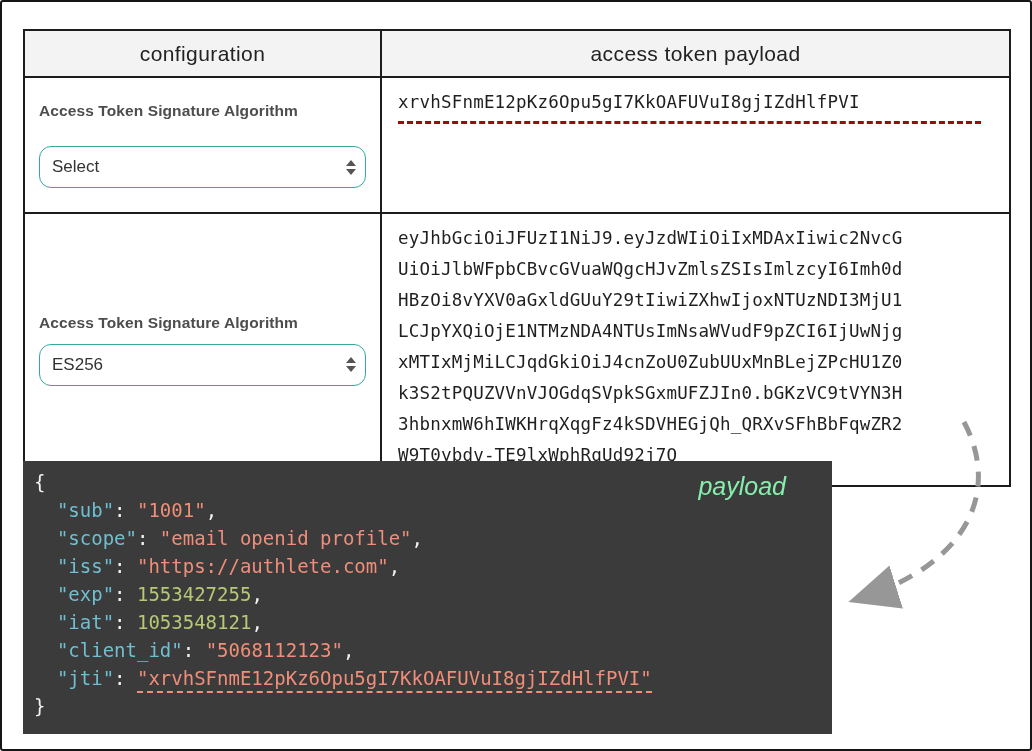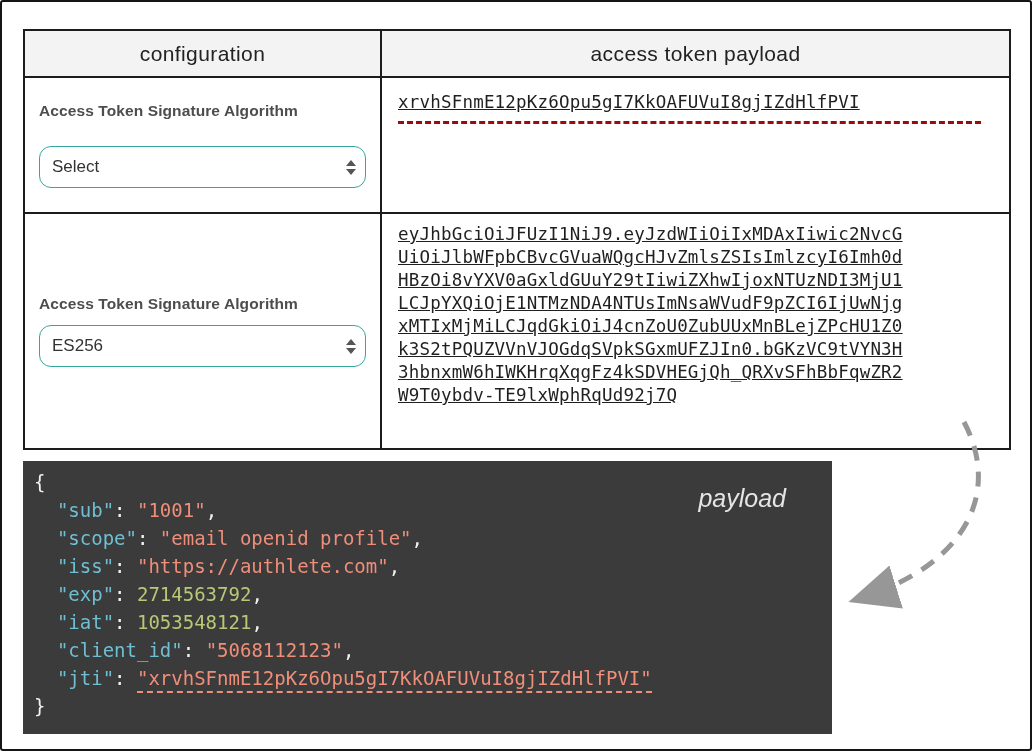--- a/index.html
+++ b/index.html
@@ -41,43 +41,43 @@
   }
   .stepper { display:flex; flex-direction:column; align-items:center; gap:3px; }
   .stepper i { display:block; width:0; height:0;
     border-left:5px solid transparent; border-right:5px solid transparent; }
   .stepper .tri-up   { border-bottom:6px solid #555; }
   .stepper .tri-down { border-top:6px solid #555; }
 
   td.token-cell {
     vertical-align:top; padding:14px 16px; background:#fff;
     font-family:"DejaVu Sans Mono", monospace;
-    font-size:17.5px; color:#1f1f1f;text-decoration:underline;
+    font-size:17.5px; color:#1f1f1f;
   }
   tr.row1 td { height:136px; }
   tr.row2 td { height:236px; }
   tr.row2 td.token-cell { padding-top:9px; }
 
   .token-line { letter-spacing:0.2px; white-space:nowrap; }
   .red-dash {
     margin-top:9px; width:98%;
     border-top:3px dashed var(--red_underline);
   }
   .jwt {
-    width:48.6ch; word-break:break-all; line-height:23px; letter-spacing:0.2px;
+    width:48.6ch; word-break:break-all; line-height:31px; letter-spacing:0.2px;
   }
 
   
   .payload-block {
     position:absolute; left:21px; top:459px; width:809px; height:273px;
     background:var(--payload_bg); color:#f2f2f2;
   }
   .payload-caption {
-    position:absolute; top:23px; right:46px;
-    font-style:italic; font-size:25px; color:#e5e5e5;
+    position:absolute; top:11px; right:46px;
+    font-style:italic; font-size:25px; color:#86efac;
     font-family:"Liberation Sans", sans-serif;
   }
   .payload-code {
     font-family:"DejaVu Sans Mono", monospace;
     font-size:19px; line-height:28px;
     padding:7px 0 0 11px; white-space:pre;
   }
   .payload-code .w { color:#f2f2f2; }
   .payload-code .k { color:var(--key_blue); }
   .payload-code .s { color:var(--string_salmon); }
@@ -134,21 +134,21 @@
       </tr>
     </tbody>
   </table>
 
   <div class="payload-block">
     <div class="payload-caption">payload</div>
     <pre class="payload-code"><span class="w">{
 </span><span class="w">  </span><span class="k">"sub"</span><span class="w">: </span><span class="s">"1001"</span><span class="w">,
 </span><span class="w">  </span><span class="k">"scope"</span><span class="w">: </span><span class="s">"email openid profile"</span><span class="w">,
 </span><span class="w">  </span><span class="k">"iss"</span><span class="w">: </span><span class="s">"https://authlete.com"</span><span class="w">,
-</span><span class="w">  </span><span class="k">"exp"</span><span class="w">: </span><span class="n">2714563792</span><span class="w">,
+</span><span class="w">  </span><span class="k">"exp"</span><span class="w">: </span><span class="n">1553427255</span><span class="w">,
 </span><span class="w">  </span><span class="k">"iat"</span><span class="w">: </span><span class="n">1053548121</span><span class="w">,
 </span><span class="w">  </span><span class="k">"client_id"</span><span class="w">: </span><span class="s">"5068112123"</span><span class="w">,
 </span><span class="w">  </span><span class="k">"jti"</span><span class="w">: </span><span class="s dash-underline">"xrvhSFnmE12pKz6Opu5gI7KkOAFUVuI8gjIZdHlfPVI"</span><span class="w">
 </span><span class="w">}</span></pre>
   </div>
 
   <svg class="arrow-svg" width="1032" height="751" viewBox="0 0 1032 751">
     <defs>
       <marker id="ah" markerWidth="12" markerHeight="10" refX="8" refY="4.5" orient="auto">
         <path d="M0,0 L10,4.5 L0,9 z" fill="#979797"></path>

